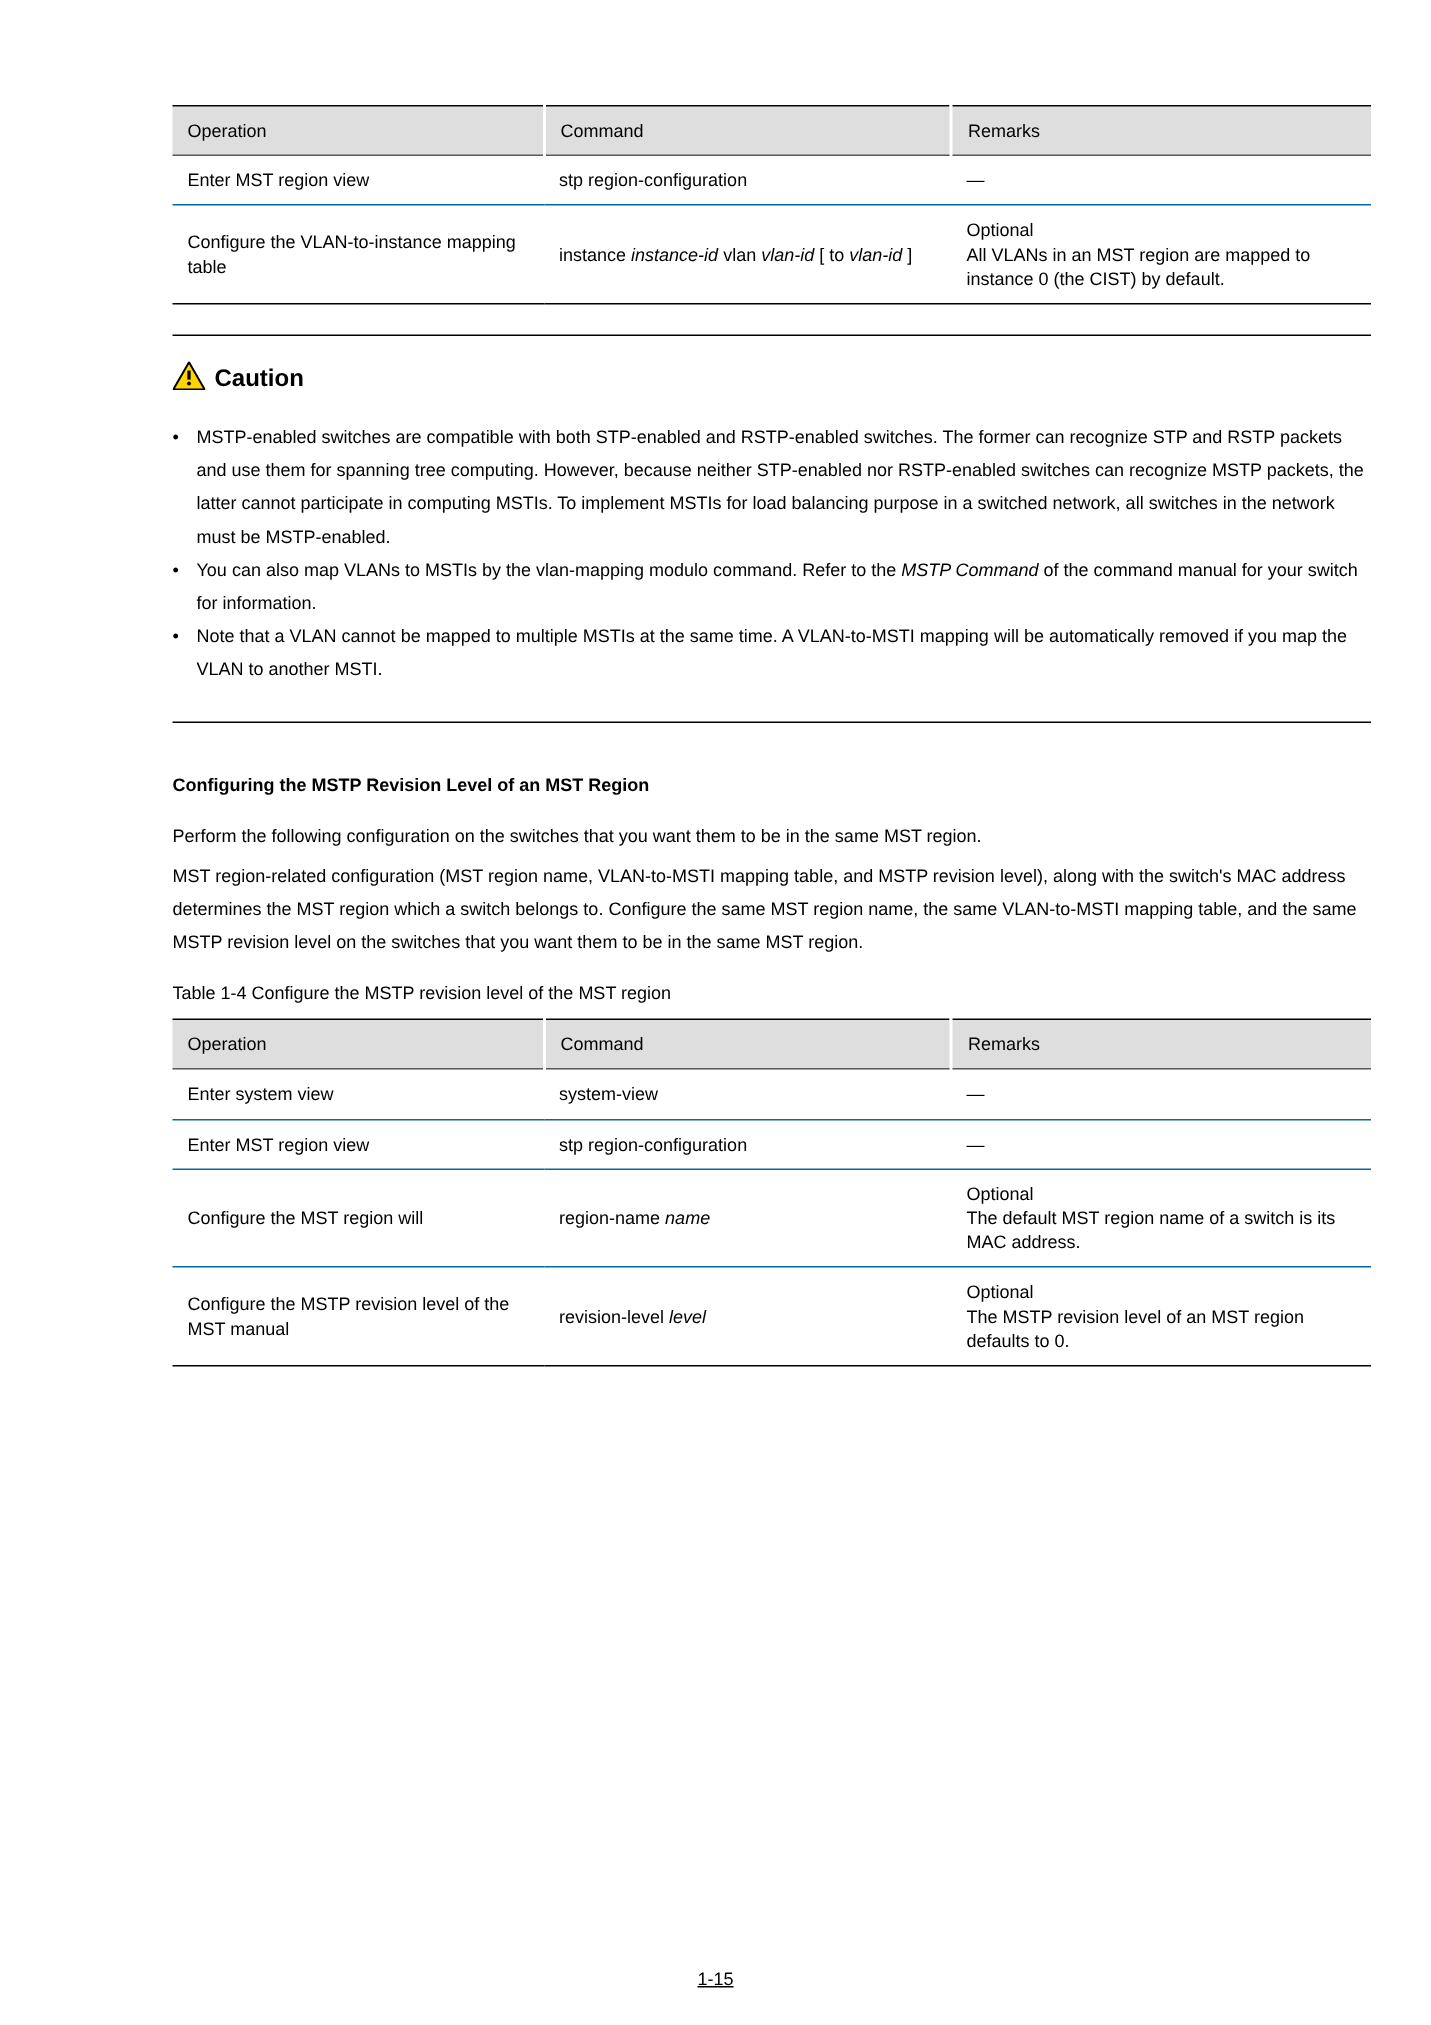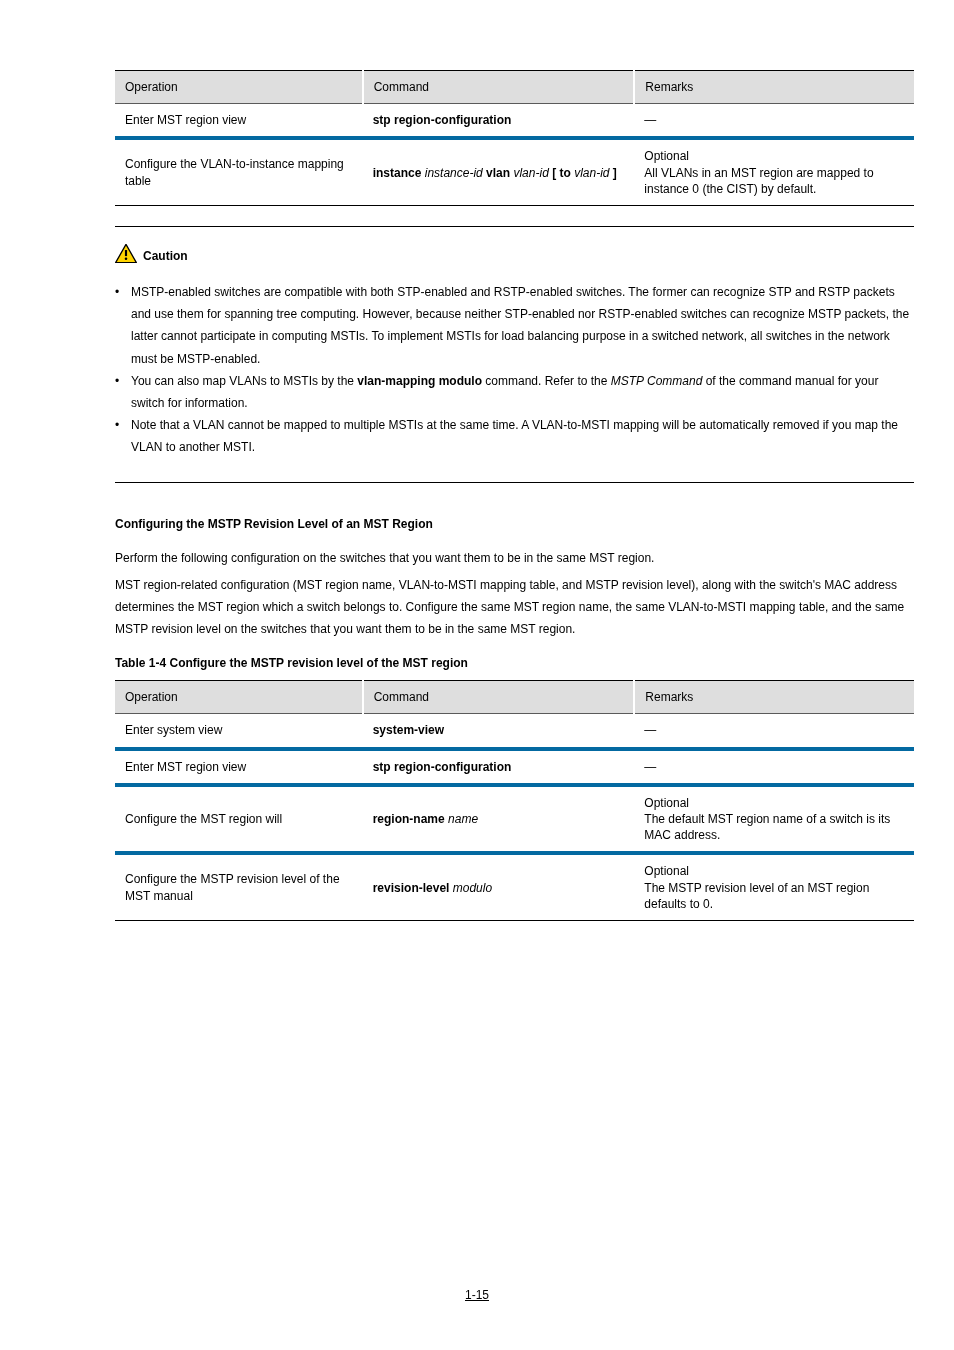--- a/index.html
+++ b/index.html
@@ -30,25 +30,25 @@
     padding: 8px 10px;
     border-top: 1px solid #000;
     border-bottom: 1px solid #5a5a5a;
     border-left: 2px solid #fff;
     border-right: 2px solid #fff;
   }
   table.cmd th:first-child { border-left: none; }
   table.cmd th:last-child  { border-right: none; }
   table.cmd td {
     padding: 8px 10px;
-    border-bottom: 4px solid #0369a1;
+    border-bottom: 1px solid #0369a1;
     vertical-align: middle;
   }
   table.cmd tr:last-child td { border-bottom: 1px solid #000; }
-  .bold { font-weight: 700; }
+  .bold { font-weight: 400; }
   .ital { font-style: italic; margin-top: 18px; }
   .callout-wrap {
     border-top: 1px solid #000;
     border-bottom: 1px solid #000;
     padding: 14px 0 24px 0;
     margin: 8px 0 34px 0;
   }
   .callout-head {
     display: flex;
     align-items: baseline;
@@ -56,21 +56,21 @@
     margin-bottom: 18px;
   }
   .caution-icon {
     width: 22px;
     height: 19px;
     flex: 0 0 auto;
     position: relative;
     top: 3px;
   }
   .caution-label {
-    font-size: 12px;
+    font-size: 16px;
     font-weight: 700;
   }
   .callout-body {
     font-size: 12px;
     line-height: 1.85;
   }
   .bullet {
     position: relative;
     padding-left: 16px;
   }
@@ -98,21 +98,21 @@
   }
   .list li { margin-bottom: 2px; }
   .table-caption {
     font-size: 12px;
     margin: 16px 0 10px 0;
   }
   .footer {
     text-align: center;
     font-size: 12px;
     position: absolute;
-    bottom: 48px;
+    bottom: 24px;
     left: 0;
     right: 0;
     text-decoration: underline;
   }
 </style>
 </head>
 <body>
 
 <div class="page">
 
@@ -190,21 +190,21 @@
         <td>Configure the MST region will</td>
         <td>
           <span class="bold">region-name </span><span class="ital">name</span>
         </td>
         <td style="white-space:pre-line">Optional
 The default MST region name of a switch is its MAC address.</td>
       </tr>
       <tr>
         <td>Configure the MSTP revision level of the MST manual</td>
         <td>
-          <span class="bold">revision-level </span><span class="ital">modulo</span>
+          <span class="bold">revision-level </span><span class="ital">level</span>
         </td>
         <td style="white-space:pre-line">Optional
 The MSTP revision level of an MST region defaults to 0.</td>
       </tr>
     </tbody>
   </table>
 
   <div class="footer">1-15</div>
 </div>
 

